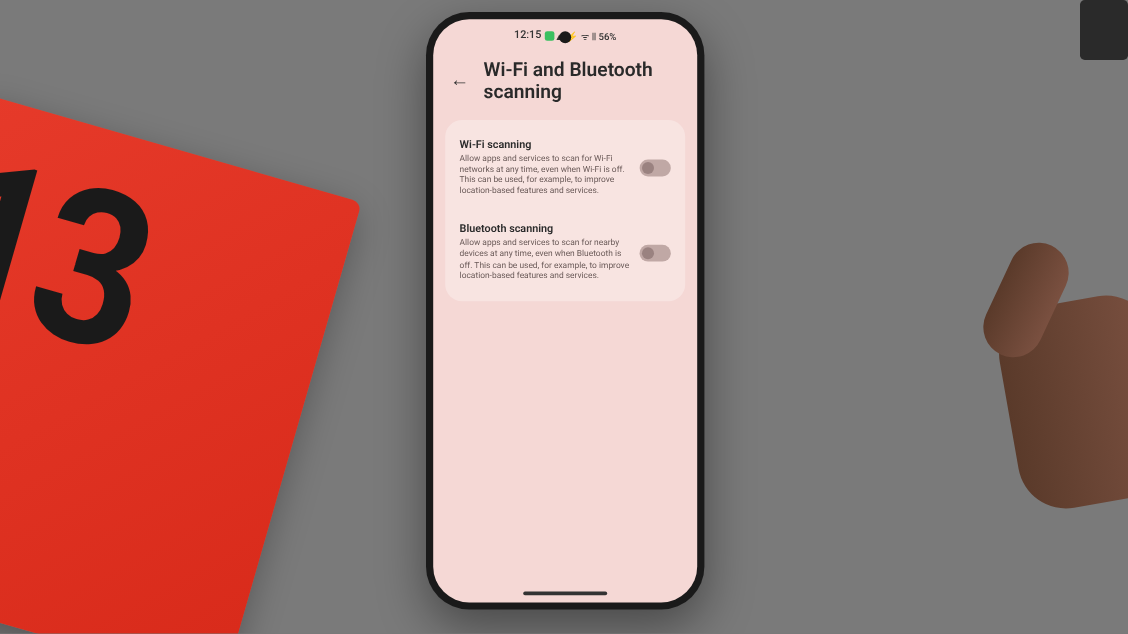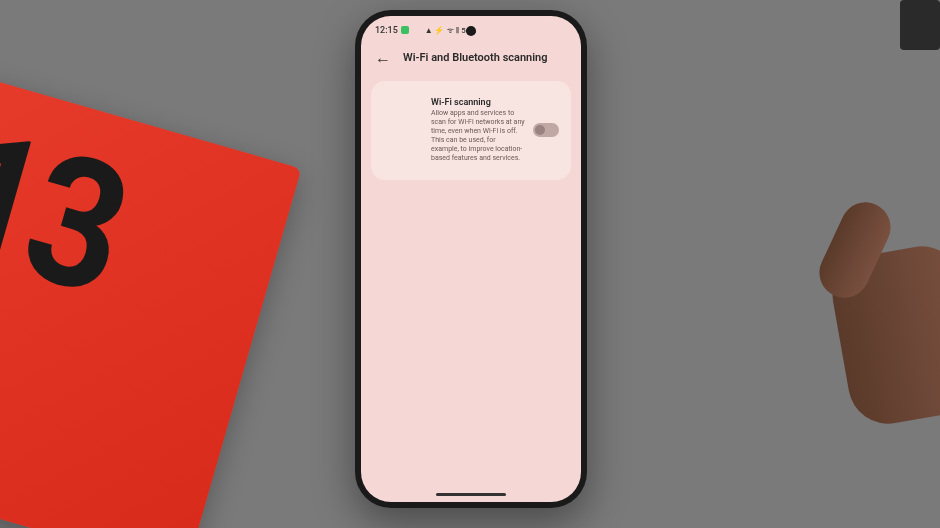--- a/index.html
+++ b/index.html
@@ -98,27 +98,26 @@
     transform: translateX(-50%);
     width: 10px;
     height: 10px;
     background: #1a1a1a;
     border-radius: 50%;
     z-index: 10;
   }
   
   .status-bar {
     display: flex;
-    justify-content: flex-start;
+    justify-content: center;
     align-items: center;
     padding: 8px 14px 4px;
     font-size: 9px;
     color: #333;
     font-weight: 500;
-    gap: 16px;
   }
   .status-left { display: flex; align-items: center; gap: 3px; }
   .status-right { display: flex; align-items: center; gap: 2px; font-size: 8px; }
   .green-dot {
     width: 8px;
     height: 8px;
     background: #3ac060;
     border-radius: 2px;
   }
   
@@ -127,21 +126,21 @@
     align-items: center;
     padding: 8px 14px 14px;
     gap: 12px;
   }
   .back-arrow {
     font-size: 16px;
     color: #333;
     cursor: pointer;
   }
   .page-title {
-    font-size: 11px;
+    font-size: 16px;
     font-weight: 600;
     color: #2a2a2a;
   }
   
   .card {
     margin: 0 10px;
     background: rgba(255,255,255,0.3);
     border-radius: 14px;
     padding: 12px;
   }
@@ -150,21 +149,20 @@
     justify-content: space-between;
     align-items: center;
     gap: 8px;
     padding: 4px 0;
   }
   .setting-row + .setting-row {
     margin-top: 14px;
   }
   .setting-text {
     flex: 1;
-    margin-left: 48px;
   }
   .setting-title {
     font-size: 9px;
     font-weight: 600;
     color: #2a2a2a;
     margin-bottom: 2px;
   }
   .setting-desc {
     font-size: 7px;
     color: #6a5a58;
@@ -235,17 +233,24 @@
 
     <div class="card">
       <div class="setting-row">
         <div class="setting-text">
           <div class="setting-title">Wi-Fi scanning</div>
           <div class="setting-desc">Allow apps and services to scan for Wi-Fi networks at any time, even when Wi-Fi is off. This can be used, for example, to improve location-based features and services.</div>
         </div>
         <div class="toggle"></div>
       </div>
 
+      <div class="setting-row">
+        <div class="setting-text">
+          <div class="setting-title">Bluetooth scanning</div>
+          <div class="setting-desc">Allow apps and services to scan for nearby devices at any time, even when Bluetooth is off. This can be used, for example, to improve location-based features and services.</div>
+        </div>
+        <div class="toggle"></div>
+      </div>
     </div>
 
     <div class="home-bar"></div>
   </div>
 </div>
 
 </body></html>

